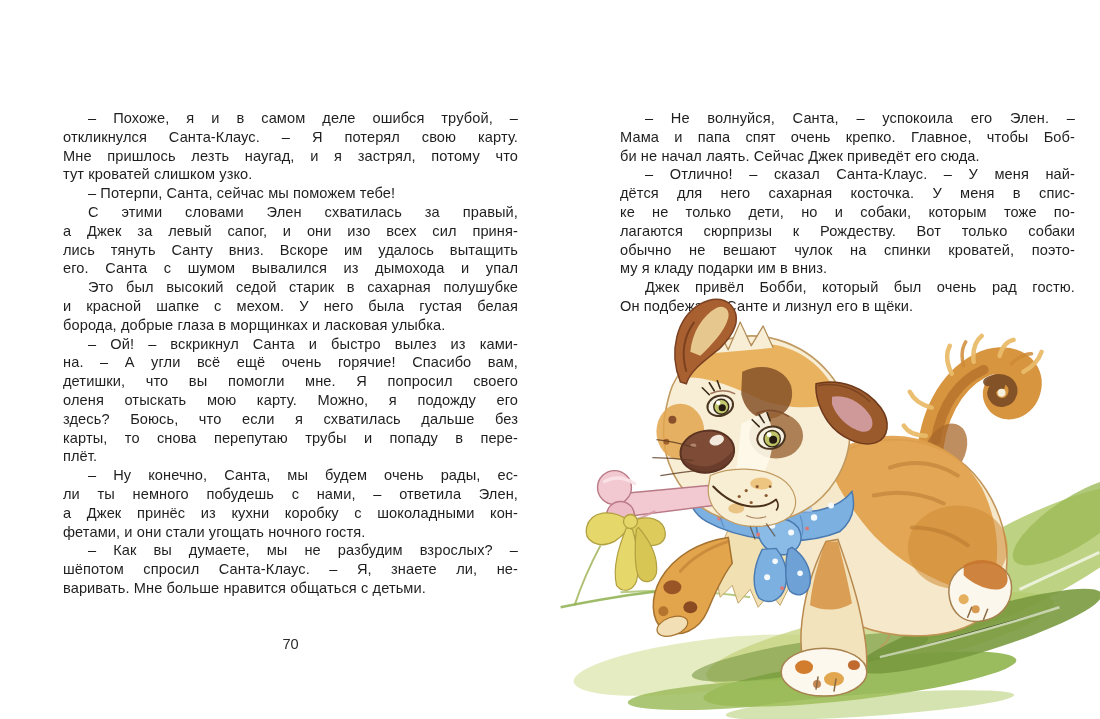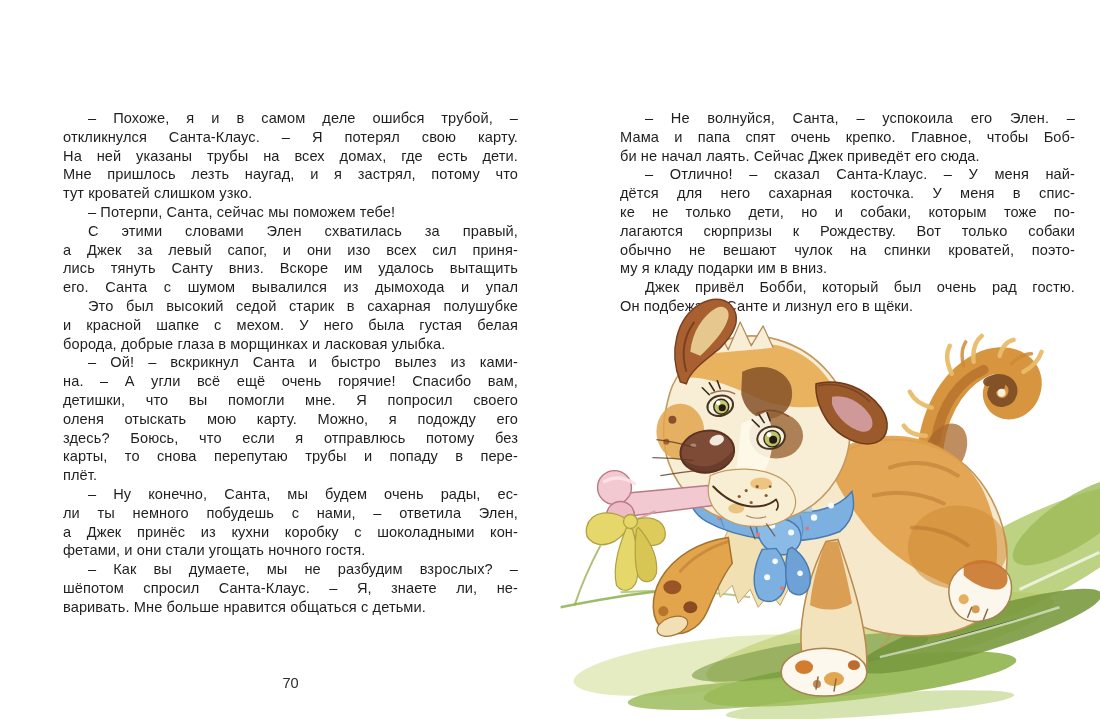--- a/index.html
+++ b/index.html
@@ -21,51 +21,50 @@
     text-align:justify;
     text-align-last:justify;
     -moz-text-align-last:justify;
     text-justify:inter-word;
     height:18.8px;overflow:hidden;white-space:normal;
   }
   .line.last{text-align-last:left;-moz-text-align-last:left;}
   .line.indent{text-indent:25px;}
   .page-number{
     position:absolute;top:636px;left:63px;width:455px;
-    text-align:center;font-size:14.6px;color:#2b2b2b;margin-top:39px;
+    text-align:center;font-size:14.6px;color:#2b2b2b;
   }
   .illustration{
     position:absolute;left:560px;top:290px;width:540px;height:429px;
   }
 </style>
 </head>
 <body>
 
 <div class="book-spread">
 
   <div>
     <div class="text-col" id="left-text">
         <div class="line indent">– Похоже, я и в самом деле ошибся трубой, –</div>
         <div class="line">откликнулся Санта-Клаус. – Я потерял свою карту.</div>
-        <div class="line">На ней указаны трубы на всех домах, где есть дети.</div>
         <div class="line">Мне пришлось лезть наугад, и я застрял, потому что</div>
         <div class="line last">тут кроватей слишком узко.</div>
         <div class="line indent last">– Потерпи, Санта, сейчас мы поможем тебе!</div>
         <div class="line indent">С этими словами Элен схватилась за правый,</div>
         <div class="line">а Джек за левый сапог, и они изо всех сил приня-</div>
         <div class="line">лись тянуть Санту вниз. Вскоре им удалось вытащить</div>
         <div class="line">его. Санта с шумом вывалился из дымохода и упал</div>
         <div class="line indent">Это был высокий седой старик в сахарная полушубке</div>
         <div class="line">и красной шапке с мехом. У него была густая белая</div>
         <div class="line last">борода, добрые глаза в морщинках и ласковая улыбка.</div>
         <div class="line indent">– Ой! – вскрикнул Санта и быстро вылез из ками-</div>
         <div class="line">на. – А угли всё ещё очень горячие! Спасибо вам,</div>
         <div class="line">детишки, что вы помогли мне. Я попросил своего</div>
         <div class="line">оленя отыскать мою карту. Можно, я подожду его</div>
-        <div class="line">здесь? Боюсь, что если я отправлюсь потому без</div>
+        <div class="line">здесь? Боюсь, что если я схватилась дальше без</div>
         <div class="line">карты, то снова перепутаю трубы и попаду в пере-</div>
         <div class="line last">плёт.</div>
         <div class="line indent">– Ну конечно, Санта, мы будем очень рады, ес-</div>
         <div class="line">ли ты немного побудешь с нами, – ответила Элен,</div>
         <div class="line">а Джек принёс из кухни коробку с шоколадными кон-</div>
         <div class="line last">фетами, и они стали угощать ночного гостя.</div>
         <div class="line indent">– Как вы думаете, мы не разбудим взрослых? –</div>
         <div class="line">шёпотом спросил Санта-Клаус. – Я, знаете ли, не-</div>
         <div class="line last">варивать. Мне больше нравится общаться с детьми.</div>
       </div>

